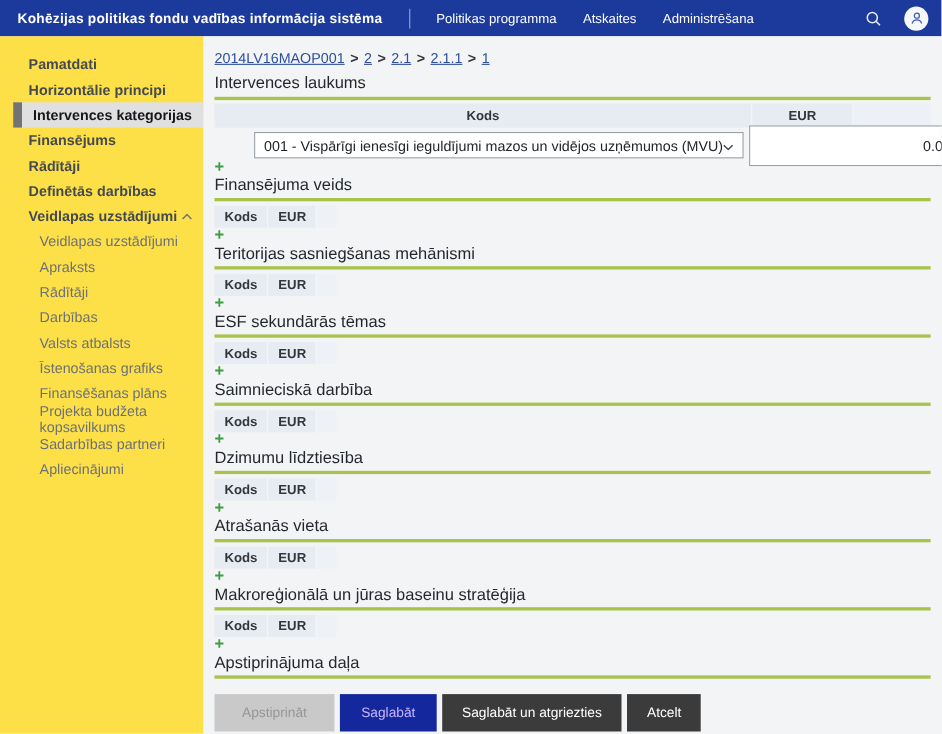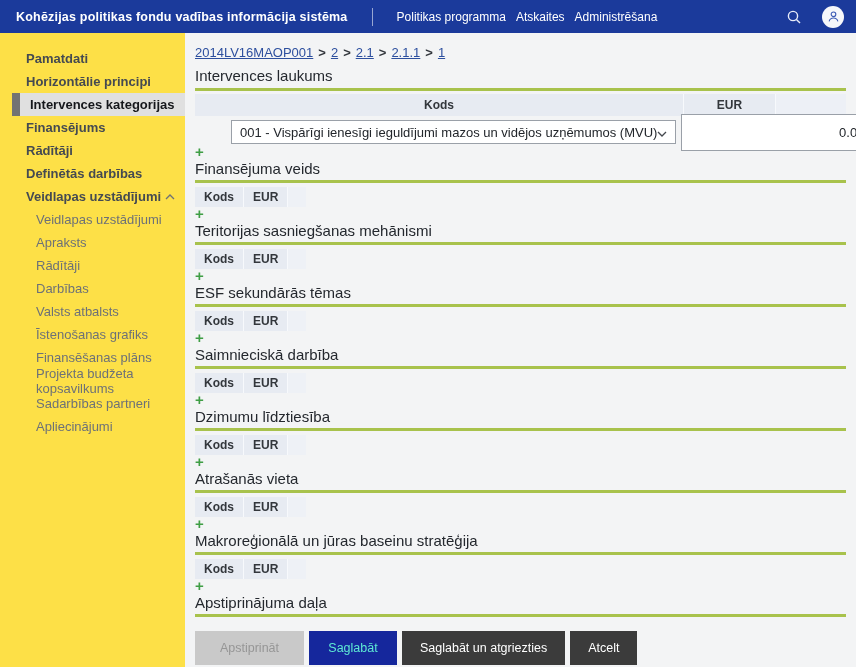--- a/index.html
+++ b/index.html
@@ -6,21 +6,21 @@
   html,body { width:856px; height:667px; overflow:hidden; }
   body { font-family:"Liberation Sans", sans-serif; background:#f3f4f5; }
 
   .app { width:856px; height:667px; display:flex; flex-direction:column; }
 
   
   .navbar { height:33px; flex:0 0 33px; background:#1b3a9b; display:flex; align-items:center;
             color:#fff; padding:0 12px 0 16px; }
   .navbar-title { font-size:12.5px; font-weight:bold; letter-spacing:.2px; white-space:nowrap; }
   .navbar-divider { width:1px; height:18px; background:rgba(255,255,255,.55); margin:0 24px; }
-  .navbar-nav { display:flex; gap:10px; align-items:center; }
+  .navbar-nav { display:flex; gap:24px; align-items:center; }
   .navbar-link { font-size:12px; color:#fff; cursor:pointer; white-space:nowrap; }
   .navbar-right { margin-left:auto; display:flex; align-items:center; gap:16px; }
   .icon-btn { width:24px; height:24px; display:flex; align-items:center; justify-content:center; cursor:pointer; }
   .avatar { width:22px; height:22px; border-radius:50%; background:#f6f7fa; display:flex;
             align-items:center; justify-content:center; cursor:pointer; }
 
   
   .shell { flex:1; display:flex; min-height:0; }
 
   
@@ -64,21 +64,21 @@
   .mini-table { display:inline-flex; margin-top:4px; height:20px; font-size:12px; font-weight:bold; color:#33373c; }
   .mini-table .mcell { background:#e7ebf2; display:flex; align-items:center; padding:0 9px;
                        border-right:1px solid #f7f9fc; }
   .mini-table .mcell-pad { width:18px; background:#eef1f6; border-right:none; }
 
   
   .footer { margin-top:14px; display:flex; gap:5px; padding-right:36px; }
   .btn { height:34px; padding:0 18px; font-size:12.5px; border:none; cursor:pointer;
          font-family:"Liberation Sans",sans-serif; display:flex; align-items:center; }
   .btn-disabled { background:#c9c9c9; color:#969696; cursor:default; min-width:109px; justify-content:center; }
-  .btn-primary  { background:#15279c; color:#5eead4; min-width:88px; justify-content:center; }
+  .btn-primary  { background:#15279c; color:#c4b5fd; min-width:88px; justify-content:center; }
   .btn-dark     { background:#3b3b3b; color:#fff; justify-content:center; }
 </style>
 </head>
 <body>
 
 <div class="app">
 
   <div class="navbar">
     <div class="navbar-title">Kohēzijas politikas fondu vadības informācija sistēma</div>
     <div class="navbar-divider"></div>

